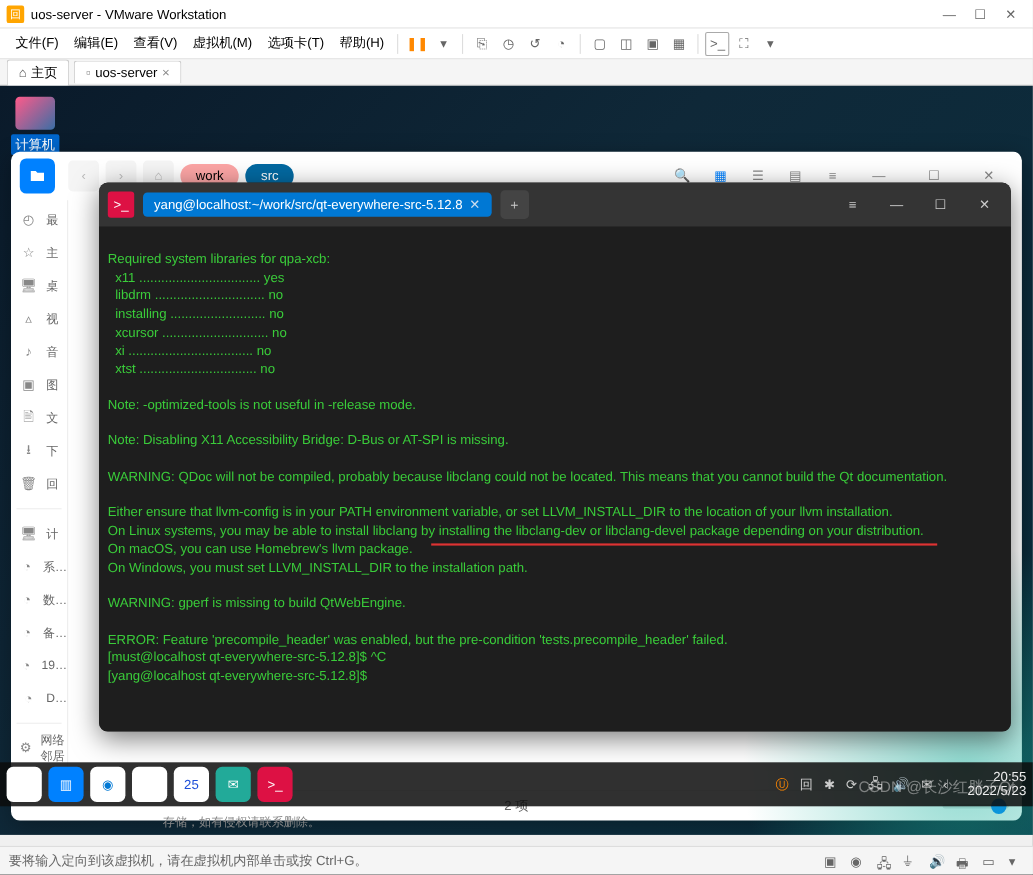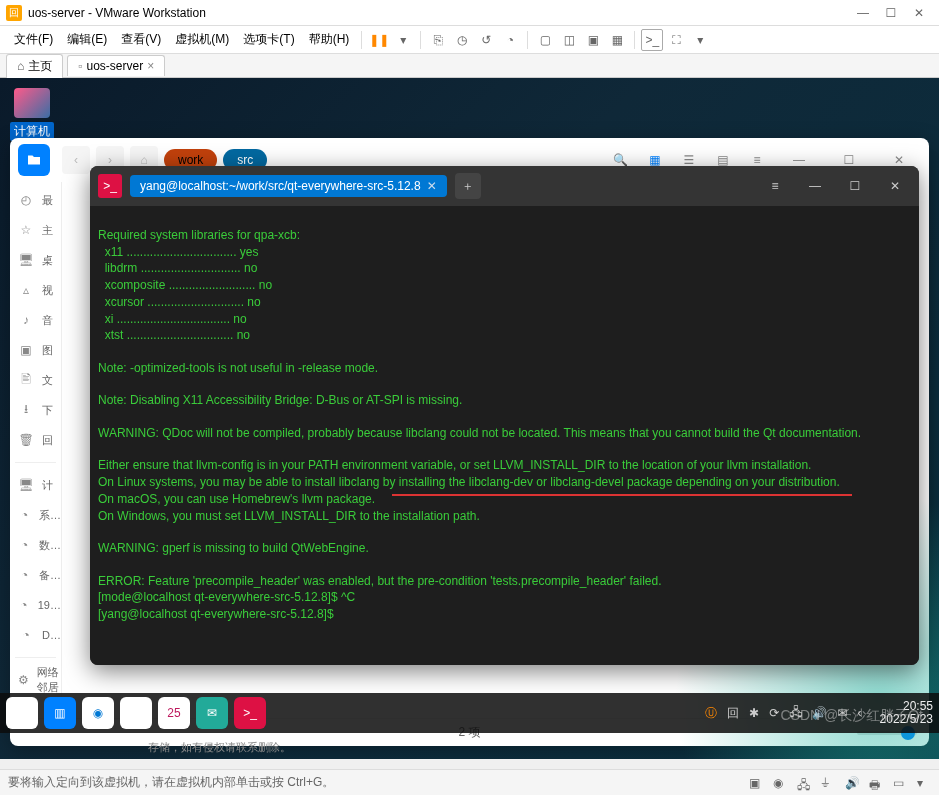--- a/index.html
+++ b/index.html
@@ -27,21 +27,21 @@
 .guest::after { content:""; position:absolute; right:0; bottom:0; width:300px; height:300px; background: radial-gradient(circle at 80% 80%, rgba(30,180,160,0.5), transparent 60%); }
 
 .desktop-icon { position: absolute; top: 10px; left: 10px; text-align: center; cursor: pointer; }
 .desktop-icon .thumb { width: 36px; height: 30px; background: linear-gradient(135deg,#ff5a8a,#3a6ea5); border-radius: 4px; margin: 0 auto 4px; }
 .desktop-icon .label { color:#fff; background:#0066cc; padding:1px 4px; border-radius:2px; }
 
 
 .filemanager { position: absolute; top: 60px; left: 10px; right: 10px; background: #fff; border-radius: 8px; box-shadow: 0 4px 20px rgba(0,0,0,.3); overflow:hidden; }
 .fm-header { height: 44px; display: flex; align-items: center; padding: 0 8px; gap: 6px; }
 .fm-header .navbtn { width: 28px; height: 28px; border-radius: 4px; background: #f5f5f5; display:flex; align-items:center; justify-content:center; color:#bbb; cursor:pointer; }
-.fm-header .crumb { padding: 4px 14px; border-radius: 14px; background: #c2410c; cursor:pointer; }
+.fm-header .crumb { padding: 4px 14px; border-radius: 14px; background: #fca5a5; cursor:pointer; }
 .fm-header .crumb.active { background: #0369a1; color: #fff; }
 .fm-header .spacer { flex: 1; }
 .fm-header .icobtn { width: 28px; color:#888; text-align:center; cursor:pointer; }
 .fm-header .icobtn.blue { color:#0081ff; }
 .fm-header .winctl { width: 44px; text-align:center; color:#888; cursor:pointer; }
 .fm-header .appicon { width:32px; height:32px; background:#0081ff; border-radius:6px; display:flex; align-items:center; justify-content:center; margin-right:6px; }
 .fm-header .appicon svg{ fill:#fff; width:18px; height:18px; }
 
 .fm-body { display: flex; height: 536px; position:relative; }
 .fm-sidebar { width: 52px; border-right: 1px solid #eee; display:flex; flex-direction:column; align-items:center; padding-top:4px; gap:2px; }
@@ -70,21 +70,21 @@
 .term-body .prompt { color:#3acc3a; }
 .redline { position:absolute; height:2px; background:#d33; }
 
 
 .taskbar { position:absolute; bottom:26px; left:0; right:0; height:40px; background: rgba(12,12,12,.85); display:flex; align-items:center; padding:0 6px; gap:6px; z-index:30; }
 .taskbar .app { width:32px; height:32px; border-radius:6px; display:flex; align-items:center; justify-content:center; color:#fff; cursor:pointer; }
 .taskbar .app.launcher { background:#fff; }
 .taskbar .app.fm { background:#0081ff; }
 .taskbar .app.edge { background:#fff; color:#0078d4; }
 .taskbar .app.browser { background:#fff; }
-.taskbar .app.cal { background:#fff; color:#be185d; font-size:12px; }
+.taskbar .app.cal { background:#fff; color:#1d4ed8; font-size:12px; }
 .taskbar .app.red { background:#d14; }
 .taskbar .app.mail { background:#2a9; }
 .taskbar .spacer { flex:1; }
 .taskbar .tray { display:flex; align-items:center; gap:10px; color:#ccc; }
 .taskbar .tray .ic { cursor:pointer; font-size:12px; }
 .taskbar .clock { text-align:right; color:#eee; line-height:1.1; margin-left:8px; font-size:11px; }
 
 .vmware-status { position:absolute; bottom:0; left:0; right:0; height:26px; background:#f5f5f5; border-top:1px solid #ddd; display:flex; align-items:center; padding:0 8px; color:#666; font-size:11px; }
 .vmware-status .right { margin-left:auto; display:flex; gap:10px; align-items:center; }
 .vmware-status .dev { width:14px; height:14px; display:inline-block; }
@@ -262,40 +262,40 @@
       <div class="spacer"></div>
       <div class="wbtn">≡</div>
       <div class="wbtn">—</div>
       <div class="wbtn">☐</div>
       <div class="wbtn">✕</div>
     </div>
     <div class="term-body">
 <span class="lbl">Required system libraries for qpa-xcb:</span>
 <span class="lbl">  x11 ................................. yes</span>
 <span class="lbl">  libdrm .............................. no</span>
-<span class="lbl">  xcomposite .......................... no</span>
+<span class="lbl">  installing .......................... no</span>
 <span class="lbl">  xcursor ............................. no</span>
 <span class="lbl">  xi .................................. no</span>
 <span class="lbl">  xtst ................................ no</span>
 
 <span class="lbl">Note: -optimized-tools is not useful in -release mode.</span>
 
 <span class="lbl">Note: Disabling X11 Accessibility Bridge: D-Bus or AT-SPI is missing.</span>
 
 <span class="lbl">WARNING: QDoc will not be compiled, probably because libclang could not be located. This means that you cannot build the Qt documentation.</span>
 
 <span class="lbl">Either ensure that llvm-config is in your PATH environment variable, or set LLVM_INSTALL_DIR to the location of your llvm installation.</span>
 <span class="lbl">On Linux systems, you may be able to install libclang by installing the libclang-dev or libclang-devel package depending on your distribution.</span>
 <span class="lbl">On macOS, you can use Homebrew's llvm package.</span>
 <span class="lbl">On Windows, you must set LLVM_INSTALL_DIR to the installation path.</span>
 
 <span class="lbl">WARNING: gperf is missing to build QtWebEngine.</span>
 
 <span class="lbl">ERROR: Feature 'precompile_header' was enabled, but the pre-condition 'tests.precompile_header' failed.</span>
-<span class="prompt">[mode@localhost qt-everywhere-src-5.12.8]$ ^C</span>
+<span class="prompt">[must@localhost qt-everywhere-src-5.12.8]$ ^C</span>
 <span class="prompt">[yang@localhost qt-everywhere-src-5.12.8]$ </span>
 <div class="redline" style="top:288px; left:302px; width:460px;"></div>
     </div>
   </div>
 
   <div class="taskbar">
     <div class="app launcher">✦</div>
     <div class="app fm">▥</div>
     <div class="app edge">◉</div>
     <div class="app browser">◐</div>

